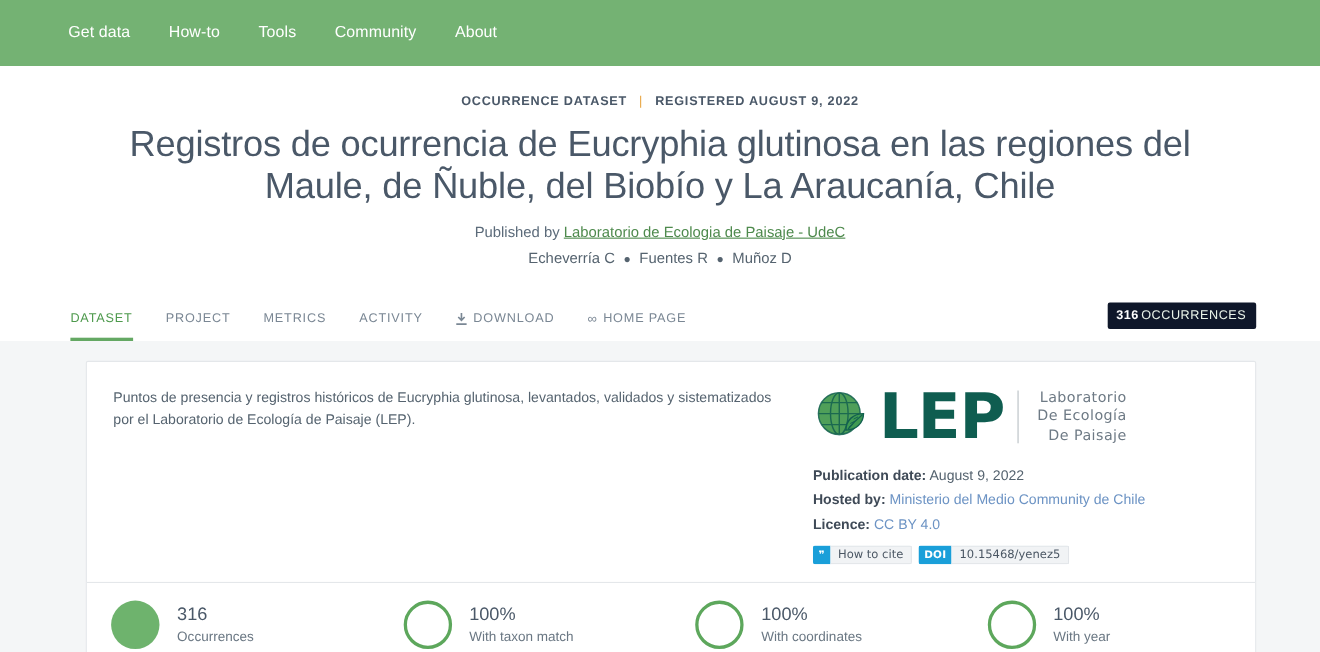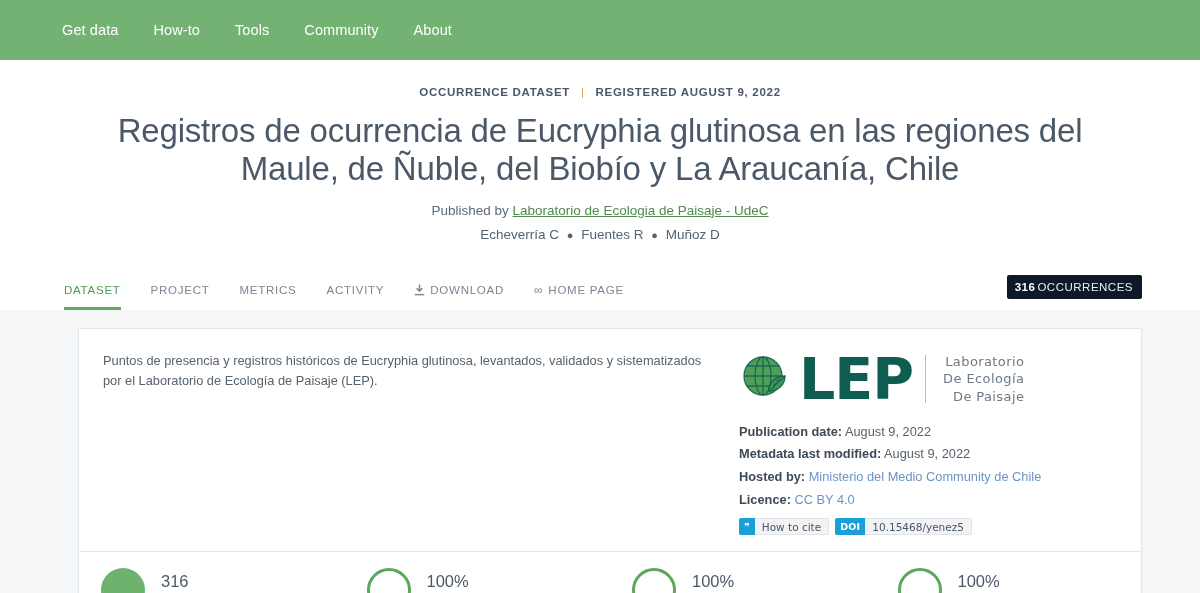--- a/index.html
+++ b/index.html
@@ -365,24 +365,20 @@
             <div>De Ecología</div>
             <div>De Paisaje</div>
           </span>
         </div>
 
         <div class="meta-row">
           <b>Publication date:</b>
           <span>August 9, 2022</span>
         </div>
 
-        <div class="meta-row">
-          <b>Metadata last modified:</b>
-          <span>August 9, 2022</span>
-        </div>
 
         <div class="meta-row">
           <b>Hosted by:</b>
           <a href="#">Ministerio del Medio Community de Chile</a>
         </div>
 
         <div class="meta-row">
           <b>Licence:</b>
           <a href="#">CC BY 4.0</a>
         </div>

